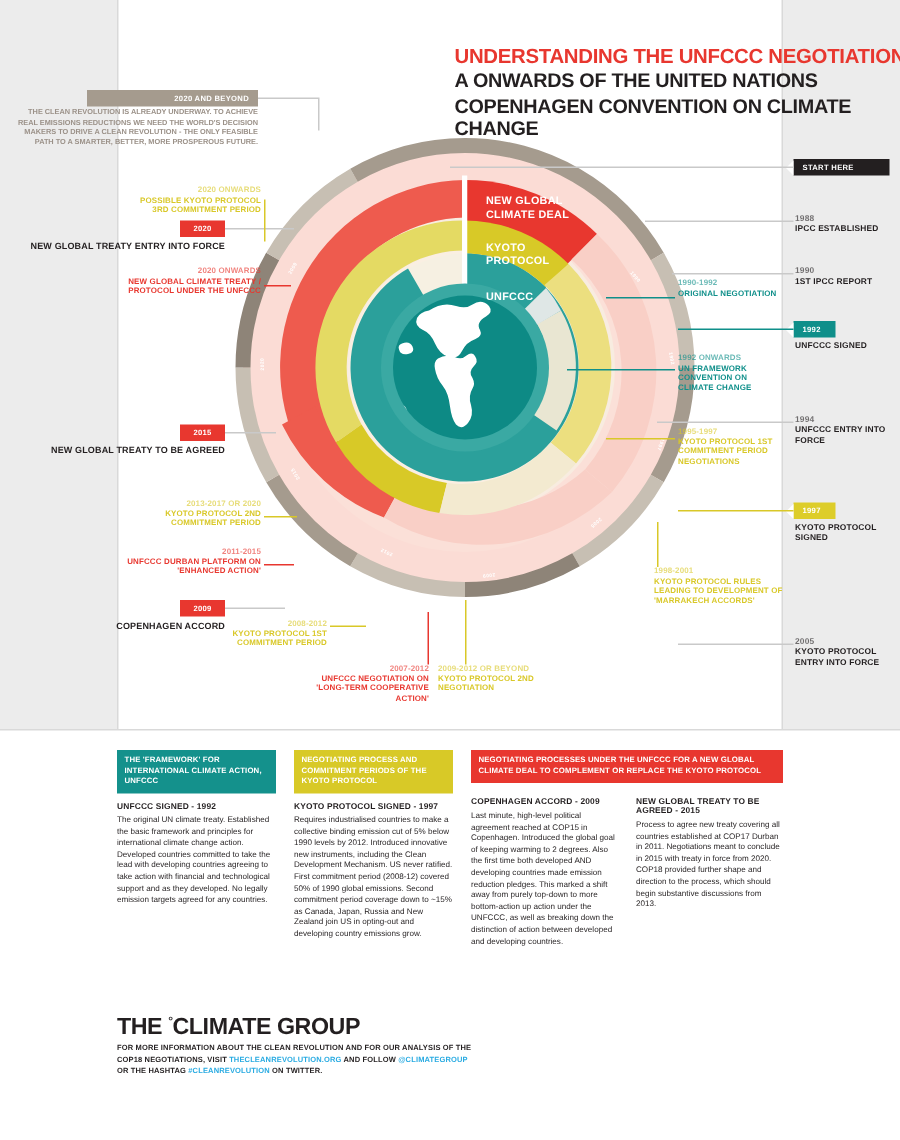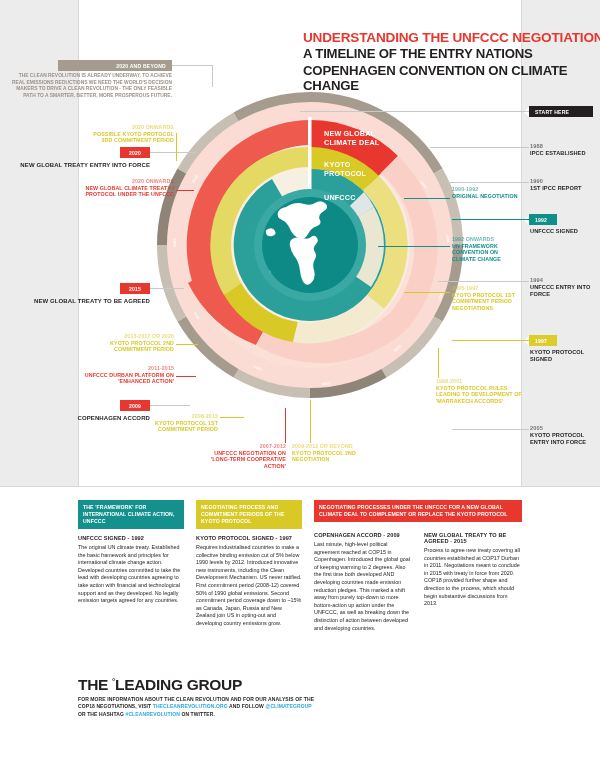--- a/index.html
+++ b/index.html
@@ -111,21 +111,21 @@
   <div class="panel-left-grey"></div>
   <div class="panel-mid-white"></div>
   <div class="panel-right-grey"></div>
 
   <div class="hairline" style="left:78px;top:0;width:1px;height:486px;"></div>
   <div class="hairline" style="left:521px;top:0;width:1px;height:486px;"></div>
   <div class="hairline" style="left:0;top:486px;width:600px;height:1px;"></div>
 
   <div class="header">
     <div class="h1">UNDERSTANDING THE UNFCCC NEGOTIATIONS</div>
-    <div class="h2">A TIMELINE OF THE ENTRY NATIONS</div>
+    <div class="h2">A ONWARDS OF THE UNITED NATIONS</div>
     <div class="h2">COPENHAGEN CONVENTION ON CLIMATE CHANGE</div>
   </div>
 
   <div class="ribbon grey r-left" style="left:58px;top:60px;width:114px;">
     <span class="tri grey"></span>
     <span>2020 AND BEYOND</span>
   </div>
   <div class="lead" style="left:172px;top:65px;width:40px;"></div>
   <div class="lead v" style="left:212px;top:65px;height:22px;"></div>
   <div class="intro-txt">THE CLEAN REVOLUTION IS ALREADY UNDERWAY. TO ACHIEVE REAL EMISSIONS REDUCTIONS WE NEED THE WORLD'S DECISION MAKERS TO DRIVE A CLEAN REVOLUTION - THE ONLY FEASIBLE PATH TO A SMARTER, BETTER, MORE PROSPEROUS FUTURE.</div>
@@ -359,21 +359,21 @@
       <div class="lg-title">COPENHAGEN ACCORD - 2009</div>
       <div class="lg-body">Last minute, high-level political agreement reached at COP15 in Copenhagen. Introduced the global goal of keeping warming to 2 degrees. Also the first time both developed AND developing countries made emission reduction pledges. This marked a shift away from purely top-down to more bottom-action up action under the UNFCCC, as well as breaking down the distinction of action between developed and developing countries.</div>
     </div>
     <div style="position:absolute;left:346px;top:26px;width:98px;">
       <div class="lg-title">NEW GLOBAL TREATY TO BE AGREED - 2015</div>
       <div class="lg-body">Process to agree new treaty covering all countries established at COP17 Durban in 2011. Negotiations meant to conclude in 2015 with treaty in force from 2020. COP18 provided further shape and direction to the process, which should begin substantive discussions from 2013.</div>
     </div>
   </div>
 
   <div class="footer">
-    <div class="brand"><span>THE </span><span class="deg">°</span><span>LEADING GROUP</span></div>
+    <div class="brand"><span>THE </span><span class="deg">°</span><span>CLIMATE GROUP</span></div>
     <div class="fine">
       <div>FOR MORE INFORMATION ABOUT THE CLEAN REVOLUTION AND FOR OUR ANALYSIS OF THE</div>
       <div><span>COP18 NEGOTIATIONS, VISIT </span><span class="lnk">THECLEANREVOLUTION.ORG</span><span> AND FOLLOW </span><span class="lnk">@CLIMATEGROUP</span></div>
       <div><span>OR THE HASHTAG </span><span class="lnk">#CLEANREVOLUTION</span><span> ON TWITTER.</span></div>
     </div>
   </div>
 
 </div>
 
 </body></html>

